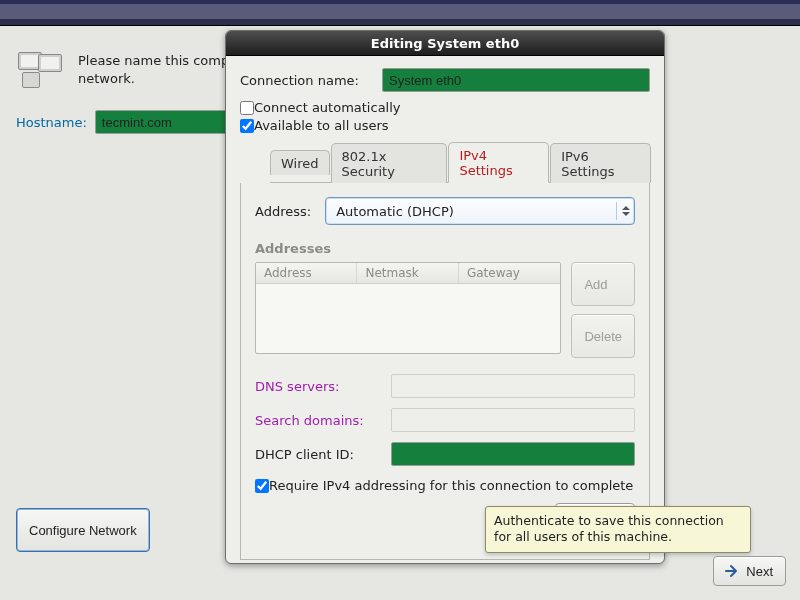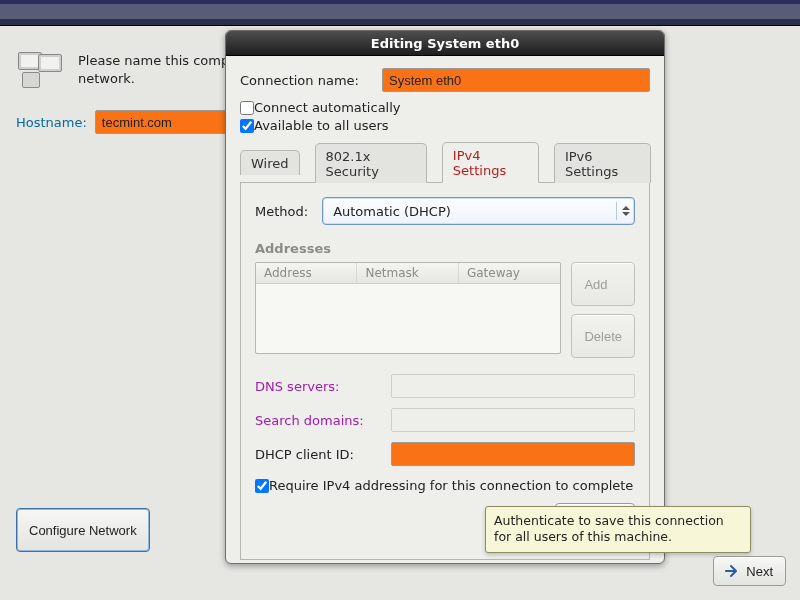--- a/index.html
+++ b/index.html
@@ -14,21 +14,21 @@
   .page { position: absolute; top: 26px; left: 0; right: 0; bottom: 0; padding: 26px 16px 16px 16px; }
   .intro { display: flex; gap: 14px; align-items: flex-start; }
   .intro-icon { width: 48px; height: 40px; position: relative; }
   .intro-icon .mon { position: absolute; width: 24px; height: 18px; background: #f1f1ef; border: 1px solid #888; border-radius: 2px; box-shadow: inset 0 0 0 2px #cfd0cc; }
   .intro-icon .m1 { left: 2px; top: 0; }
   .intro-icon .m2 { left: 22px; top: 2px; }
   .intro-icon .tw { position: absolute; left: 6px; top: 20px; width: 18px; height: 16px; background: #d7d7d3; border: 1px solid #8a8a86; border-radius: 2px; }
   .intro-text { line-height: 1.35; max-width: 520px; color: #222; }
   .host-row { margin-top: 18px; display: flex; align-items: center; gap: 8px; }
   .host-row label { color: #0369a1; }
-  .text-input { background: #f97316; border: 1px solid #9a9a96; border-radius: 2px; padding: 3px 6px; height: 24px; font-size: 13px; color: #222; }
+  .text-input { background: #15803d; border: 1px solid #9a9a96; border-radius: 2px; padding: 3px 6px; height: 24px; font-size: 13px; color: #222; }
   .host-input { width: 150px; }
 
   .btn { display: inline-flex; align-items: center; gap: 6px; background: linear-gradient(#f7f7f5, #e3e3df); border: 1px solid #9b9b97; border-radius: 4px; padding: 4px 12px; height: 44px; font-size: 13px; color: #222; cursor: pointer; box-shadow: 0 1px 0 #fff inset; }
   .btn-focus { border-color: #3b6fa7; box-shadow: 0 0 0 1px #8fb7df inset, 0 1px 0 #fff inset; }
   .cfg-btn { position: absolute; left: 16px; top: 508px; }
   .next-btn { position: absolute; right: 14px; bottom: 14px; height: 30px; padding-left: 10px; }
   .next-btn .arrow { width: 16px; height: 16px; display: inline-block; position: relative; }
   .next-btn .arrow svg { display: block; }
 
   
@@ -37,21 +37,21 @@
   .modal-body { padding: 12px 14px 10px 14px; }
   .row { display: flex; align-items: center; gap: 12px; margin-bottom: 8px; }
   .row label.fld { min-width: 130px; }
   .cname { flex: 1; height: 24px; }
   .check { display: flex; align-items: center; margin: 3px 0 3px 0; }
   .check input { width: 14px; height: 14px; }
   .check label { cursor: default; }
 
   
   .tabs { margin-top: 8px; }
-  .tabbar { display: flex; align-items: center; gap: 16px; border-bottom: 1px solid #b6b6b2; }
+  .tabbar { display: flex; align-items: center; gap: 2px; border-bottom: 1px solid #b6b6b2; margin-left: 30px; }
   .tab { padding: 5px 10px 4px 10px; border: 1px solid #b6b6b2; border-bottom: none; border-top-left-radius: 5px; border-top-right-radius: 5px; background: #e3e3df; color: #333; margin-right: -1px; position: relative; top: 1px; cursor: pointer; font-size: 13px; }
   .tab.active { background: #eeeeeb; color: #b91c1c; font-weight: 500; top: 1px; z-index: 2; border-bottom: 1px solid #eeeeeb; }
   .tabpanel { border: 1px solid #b6b6b2; border-top: none; padding: 14px 14px 12px 14px; background: #eeeeeb; }
 
   .method-row { display: flex; align-items: center; gap: 14px; margin-bottom: 16px; }
   .select { flex: 1; display: flex; align-items: center; justify-content: space-between; height: 28px; border: 1px solid #6f97c1; border-radius: 4px; box-shadow: 0 0 0 1px #cde0f3 inset; background: linear-gradient(#fcfdff, #eef4fb); padding: 0 6px 0 10px; cursor: pointer; }
   .select .caret { width: 12px; height: 18px; display: flex; flex-direction: column; align-items: center; justify-content: center; gap: 2px; border-left: 1px solid #b7c8db; padding-left: 6px; }
   .caret .tri { width: 0; height: 0; border-left: 4px solid transparent; border-right: 4px solid transparent; }
   .caret .up { border-bottom: 4px solid #555; }
   .caret .down { border-top: 4px solid #555; }
@@ -120,21 +120,21 @@
 
     <div class="tabs">
       <div class="tabbar">
         <div class="tab">Wired</div>
         <div class="tab">802.1x Security</div>
         <div class="tab active">IPv4 Settings</div>
         <div class="tab">IPv6 Settings</div>
       </div>
       <div class="tabpanel">
         <div class="method-row">
-          <label>Method:</label>
+          <label>Address:</label>
           <div class="select">
             <span>Automatic (DHCP)</span>
             <span class="caret">
                 <span class="tri up"></span>
                 <span class="tri down"></span>
               </span>
           </div>
         </div>
 
         <div class="section-title">Addresses</div>

